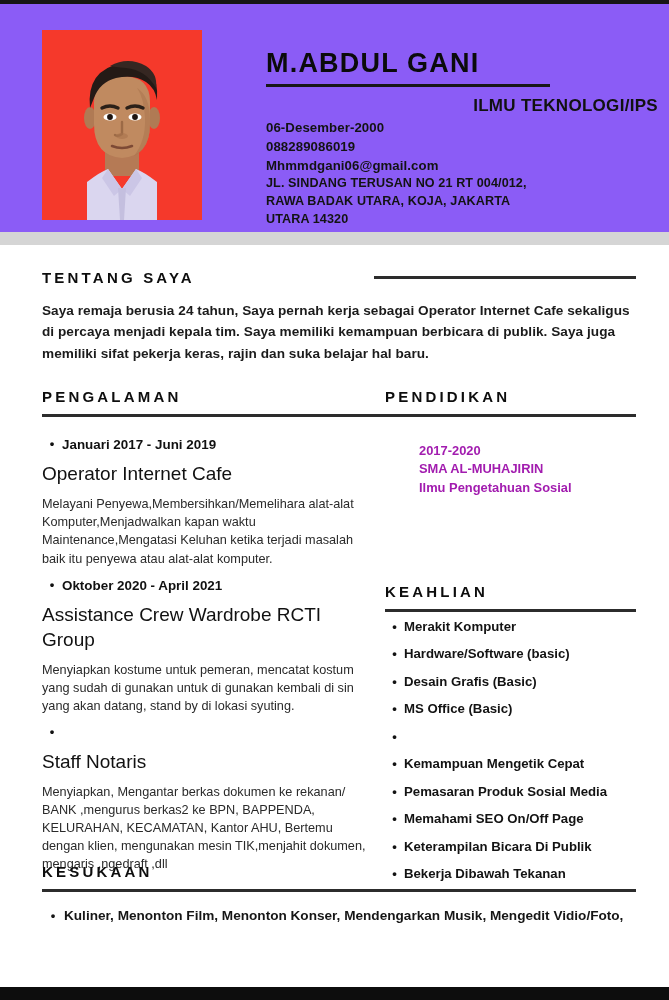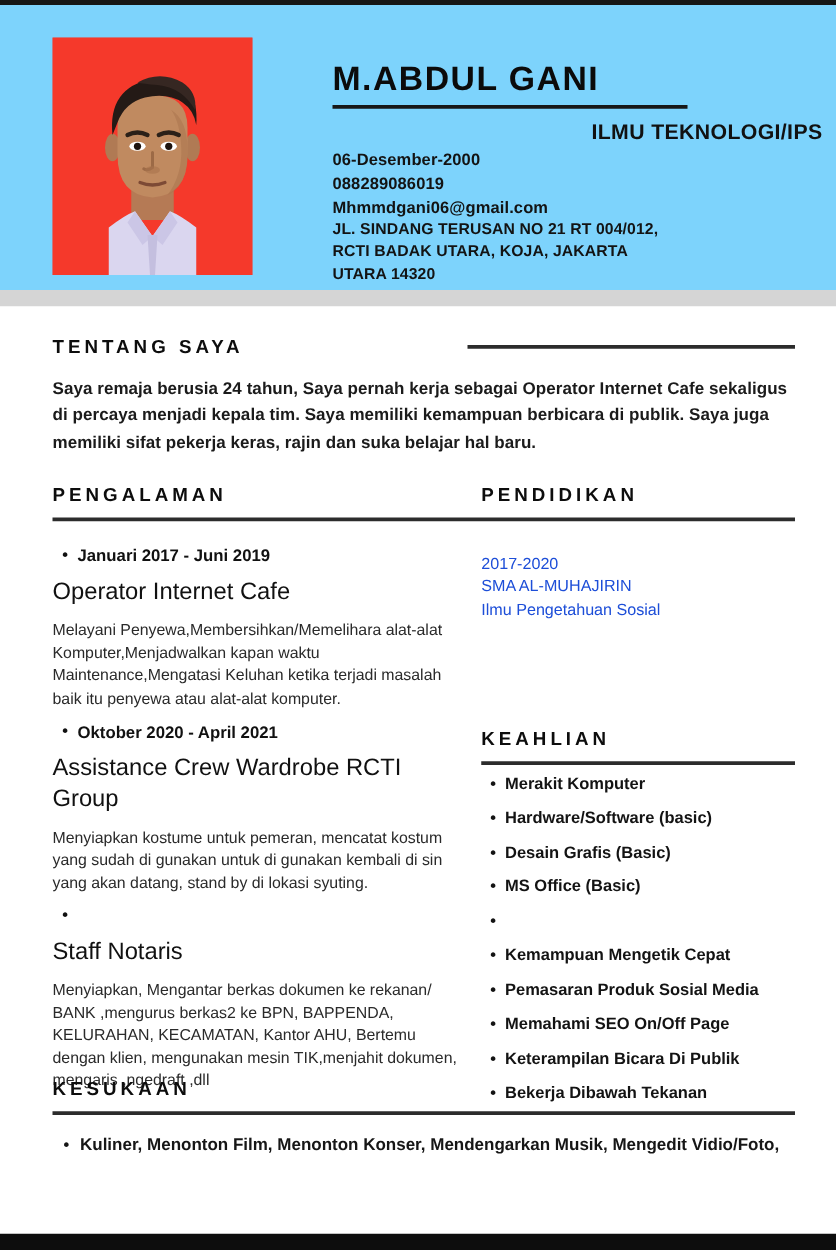--- a/index.html
+++ b/index.html
@@ -34,21 +34,21 @@
     position: absolute; left: 0; top: 4px;
     width: 3px; height: 16px;
     background: #2b2b2b;
   }
 
   
   .header {
     position: absolute;
     left: 0; top: 4px;
     width: 669px; height: 228px;
-    background: #7dd3fc;
+    background: #8b5cf6;
   }
 
   .photo {
     position: absolute;
     left: 42px; top: 26px;
     width: 160px; height: 190px;
     background: #f5392b;
     overflow: hidden;
   }
   .photo svg { display: block; width: 160px; height: 190px; }
@@ -224,23 +224,24 @@
   
   .col-right {
     position: absolute;
     left: 385px; top: 40px;
     width: 251px;
   }
 
   .edu-block {
     margin-top: 14px;
     font-size: 12.9px;
-    font-weight: normal;
-    color: #1d4ed8;
+    font-weight: bold;
+    color: #a21caf;
     line-height: 1.42;
+    margin-left: 34px;
   }
 
   .skills-head {
     margin-top: 86px;
     font-size: 15px;
     font-weight: bold;
     letter-spacing: 3.2px;
     color: #0d0d0d;
   }
   .skills-rule {
@@ -347,21 +348,21 @@
     </div>
 
     <div class="header-text">
       <div class="name">M.ABDUL GANI</div>
       <div class="name-rule"></div>
       <div class="jobtitle">ILMU TEKNOLOGI/IPS</div>
       <div class="contact-line">06-Desember-2000</div>
       <div class="contact-line">088289086019</div>
       <div class="contact-line">Mhmmdgani06@gmail.com</div>
       <div class="address-line">JL. SINDANG TERUSAN NO 21 RT 004/012,</div>
-      <div class="address-line">RCTI BADAK UTARA, KOJA, JAKARTA</div>
+      <div class="address-line">RAWA BADAK UTARA, KOJA, JAKARTA</div>
       <div class="address-line">UTARA 14320</div>
     </div>
   </div>
 
   <div class="grey-band"></div>
 
   <div class="body">
 
     <div class="about-wrap">
       <div class="about-head-row">

